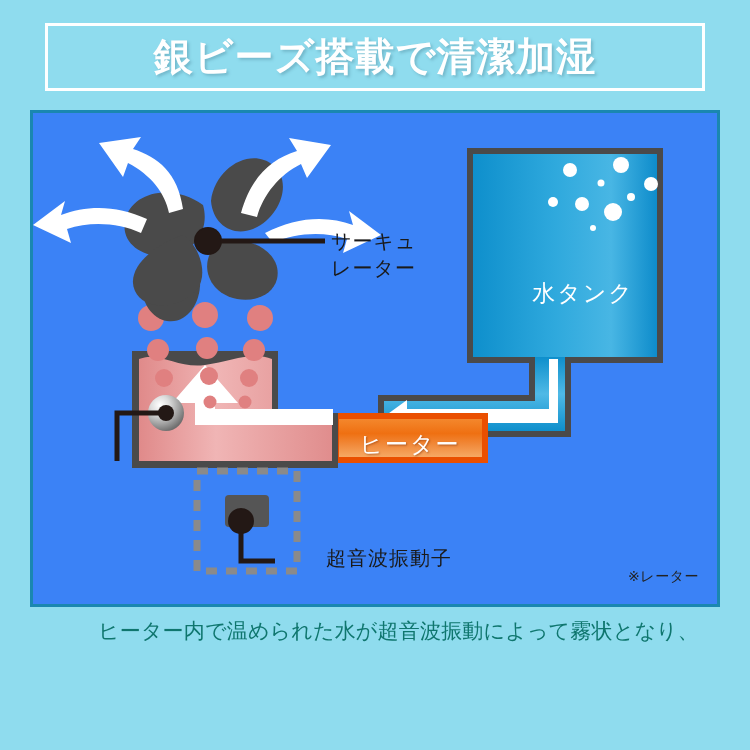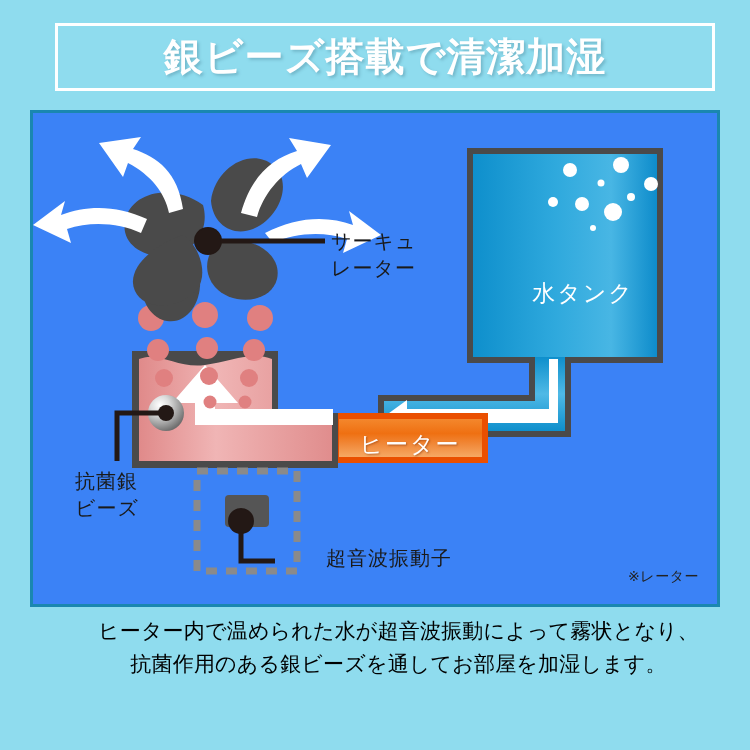--- a/index.html
+++ b/index.html
@@ -11,21 +11,21 @@
     position:relative;
     overflow:hidden;
   }
 
   
   #title-banner{
     position:absolute;
     left:45px; top:23px;
     width:660px; height:68px;
     border:3px solid #ffffff;
-    display:flex; align-items:center; justify-content:center;margin-left:10px;
+    display:flex; align-items:center; justify-content:center;
   }
   #title-text{
     color:#ffffff;
     font-size:39px;
     font-weight:bold;
     letter-spacing:1px;
     text-shadow:2px 2px 3px rgba(80,140,160,0.45);
     white-space:nowrap;
   }
 
@@ -84,21 +84,21 @@
     letter-spacing:2px;
     text-shadow:1px 1px 2px rgba(120,40,0,.5);
   }
 
   
   #description{
     position:absolute;
     left:0; top:615px;
     width:750px;
     text-align:center;
-    color:#000000;
+    color:#0f766e;
     font-size:21px;
     line-height:1.55;
     letter-spacing:0.2px;
     padding-left:47px;
   }
   #description div{ white-space:nowrap; }
 </style>
 </head>
 <body>
 
@@ -264,29 +264,26 @@
 
         <polyline points="208,408 208,448 242,448" stroke-width="5"></polyline>
         <circle cx="208" cy="408" r="12" fill="#231815" stroke="none"></circle>
       </g>
     </svg>
 
     
     <div id="label-circulator" class="diag-label">サーキュ
 レーター</div>
 
-    <div id="label-silverbeads" class="diag-label">抗菌銀
-ビーズ</div>
 
     <div id="label-ultrasonic" class="diag-label">超音波振動子</div>
 
     <div id="heater-label">ヒーター</div>
 
     <div id="tank-label">水タンク</div>
 
     <div id="image-note">※レーター</div>
   </div>
 </div>
 
 <div id="description">
   <div>ヒーター内で温められた水が超音波振動によって霧状となり、</div>
-  <div>抗菌作用のある銀ビーズを通してお部屋を加湿します。</div>
 </div>
 
 </body></html>

